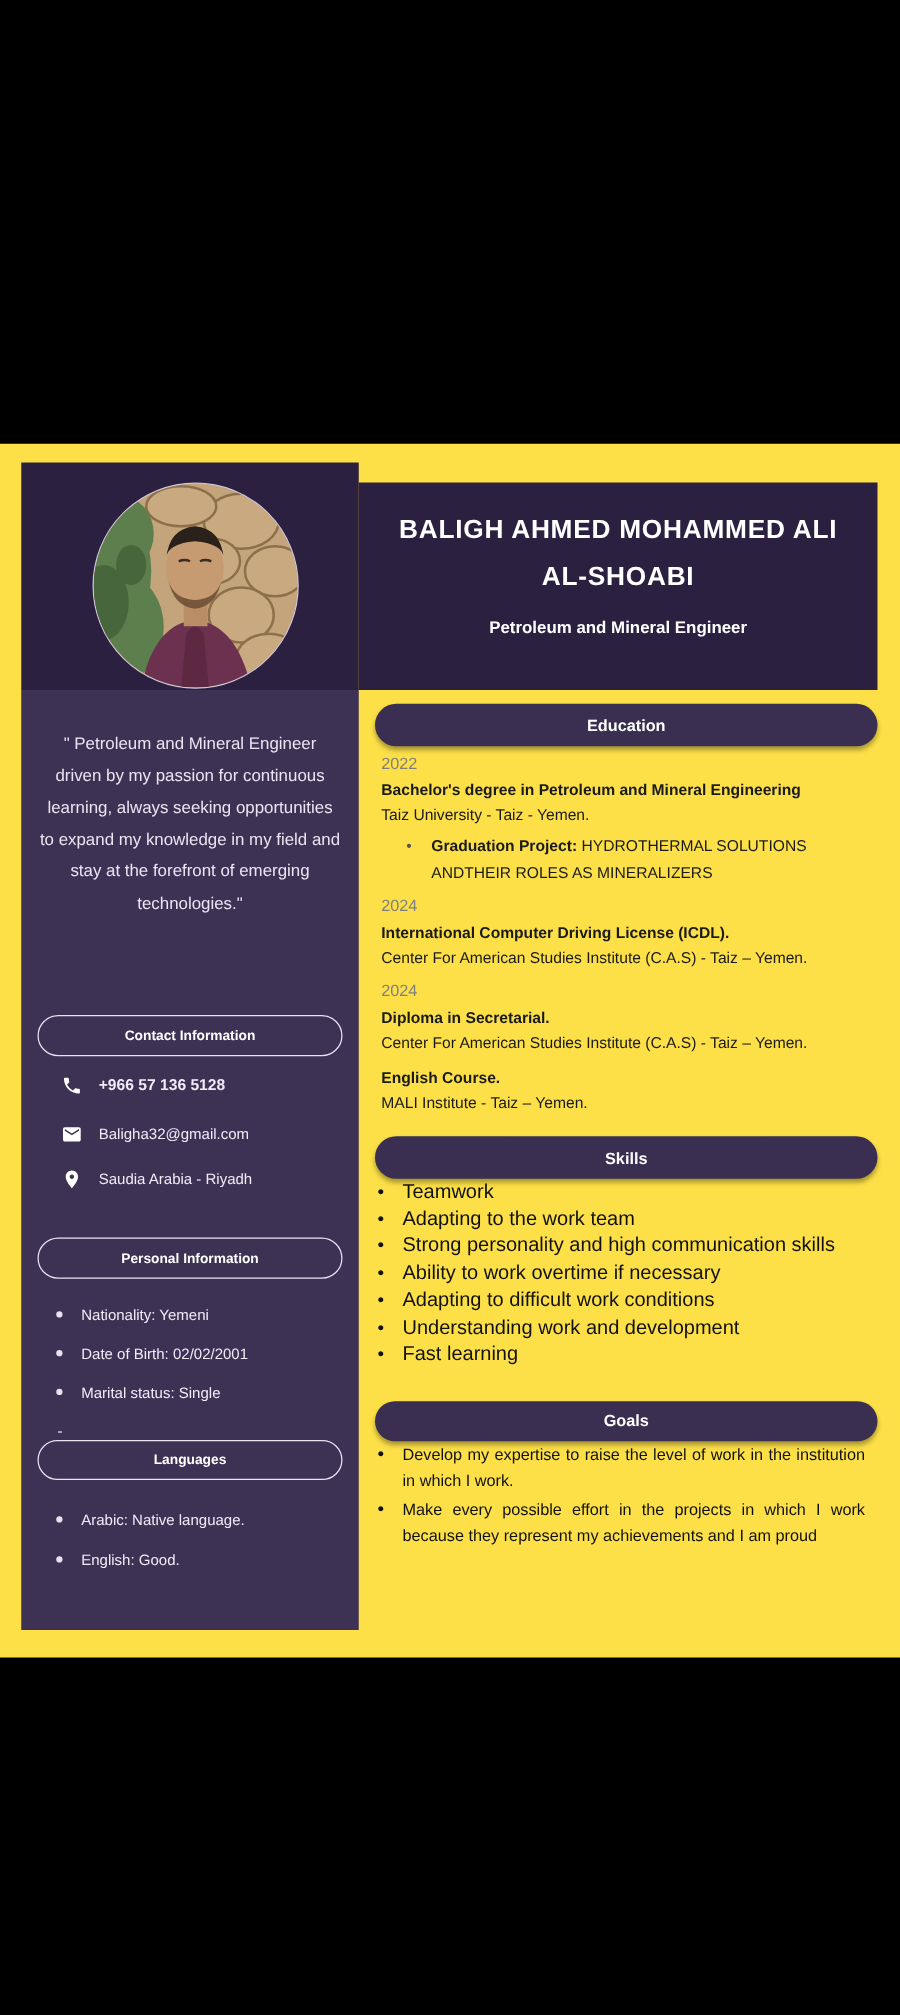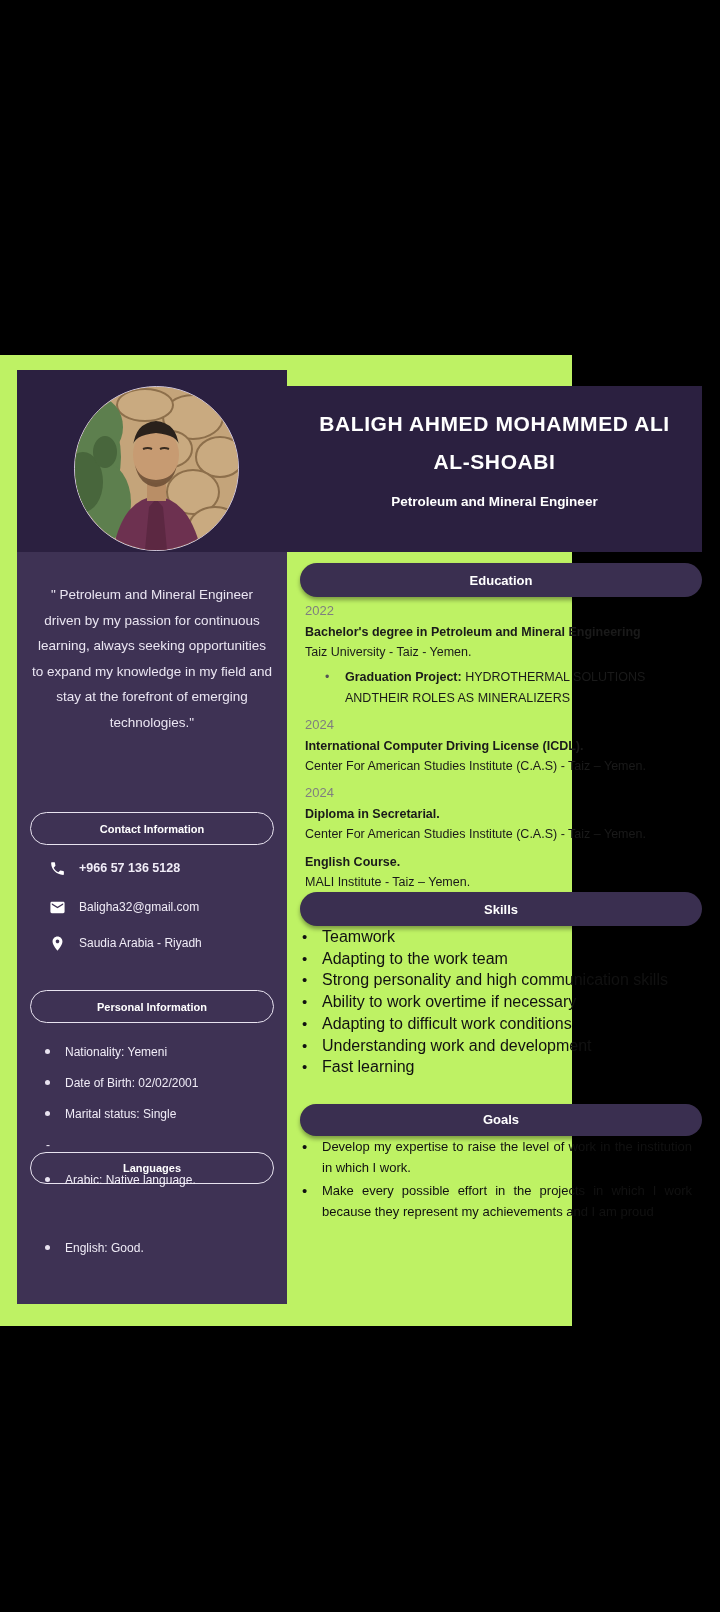--- a/index.html
+++ b/index.html
@@ -1,18 +1,18 @@
 <!DOCTYPE html>
 <html><head>
 <meta charset="utf-8">
 <style>
   html,body{margin:0;padding:0;background:#000;}
   .canvas{position:relative;width:720px;height:1612px;background:#000;overflow:hidden;
           font-family:"Liberation Sans",sans-serif;}
-  .page{position:absolute;left:0;top:355px;width:572px;height:971px;background:#bef264;}
+  .page{position:absolute;left:0;top:355px;width:720px;height:971px;background:#fde047;}
 
   
   .hdr-left{position:absolute;left:17px;top:15px;width:270px;height:182px;background:#2b2040;}
   .hdr-bar{position:absolute;left:287px;top:31px;width:415px;height:166px;background:#2b2040;
            display:flex;flex-direction:column;align-items:center;justify-content:flex-start;}
   .photo{position:absolute;left:74px;top:31px;width:163px;height:163px;border-radius:50%;
          border:1px solid #cfc6dd;overflow:hidden;z-index:3;background:#c8a87c;}
   .name{color:#fff;font-weight:bold;font-size:21px;letter-spacing:.6px;text-align:center;
         line-height:26px;margin-top:25px;}
   .name2{color:#fff;font-weight:bold;font-size:21px;letter-spacing:.6px;text-align:center;
@@ -50,21 +50,21 @@
   .grad b{font-weight:bold;}
   ul.plain{list-style:none;margin:0;padding:0;}
   .skills-ul{margin:7px 0 0 10px;}
   .skills-ul li{position:relative;padding-left:22px;font-size:16px;color:#111;
                 line-height:21.7px;}
   .skills-ul li::before{content:"•";position:absolute;left:2px;top:0;font-size:15px;color:#111;}
   .goals-ul{margin:10px 0 0 10px;}
   .goals-ul li{position:relative;padding-left:22px;font-size:13px;color:#111;
                line-height:21.5px;text-align:justify;width:370px;margin-bottom:1px;}
   .goals-ul li::before{content:"•";position:absolute;left:2px;top:0;font-size:15px;color:#111;}
-  .mt17{} .mt24{margin-top:26px;} .mt8{margin-top:8px;}
+  .mt17{margin-top:17px;} .mt24{margin-top:26px;} .mt8{margin-top:8px;}
 </style>
 </head>
 <body>
 
 <div class="canvas">
   <div class="page">
 
     <div class="hdr-left"></div>
     <div class="photo">
       <svg width="163" height="163" viewBox="0 0 163 163">
@@ -145,21 +145,21 @@
       </div>
       <div class="b-row" style="top:554px;align-items:center;">
         <span class="b-dot"></span>
         <span class="b-text">Marital status: Single</span>
       </div>
       <div class="stray" style="top:586px;">-</div>
 
       <div class="side-pill" style="top:600px;height:30px;">
         <span>Languages</span>
       </div>
-      <div class="b-row" style="top:620px;">
+      <div class="b-row" style="top:656px;">
         <span class="b-dot"></span>
         <span class="b-text">Arabic: Native language.</span>
       </div>
       <div class="b-row" style="top:688px;">
         <span class="b-dot"></span>
         <span class="b-text">English: Good.</span>
       </div>
     </div>
 
     <div class="main">

